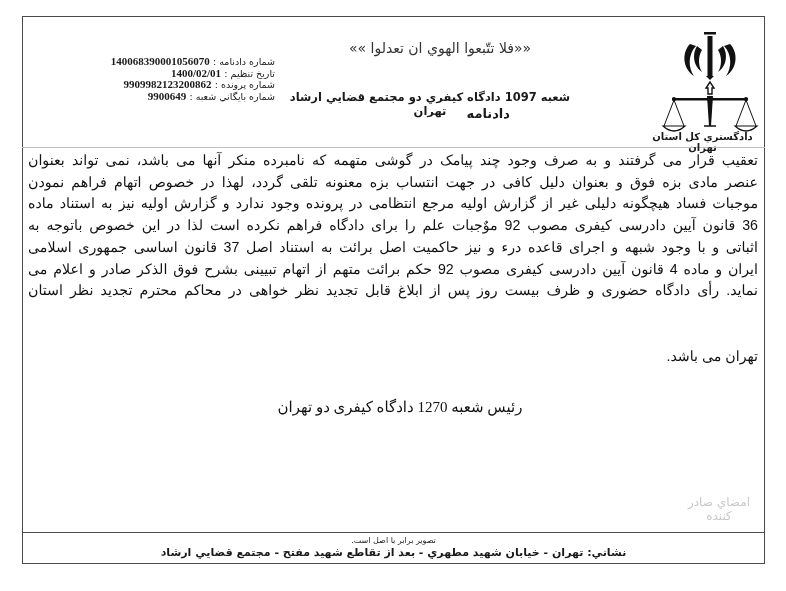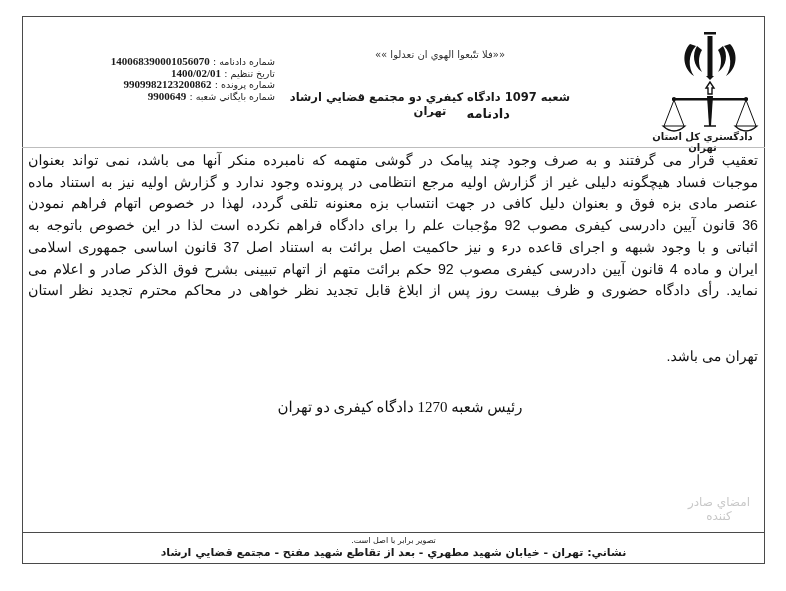--- a/index.html
+++ b/index.html
@@ -26,21 +26,21 @@
 
   .emblem {
     position: absolute; left: 660px; top: 22px; width: 100px; height: 110px;
   }
   .emblem-caption {
     position: absolute; left: 640px; top: 131px; width: 125px; text-align: center;
     direction: rtl; font-size: 10px; font-weight: bold;
   }
   .motto {
     position: absolute; left: 340px; top: 40px; width: 200px; text-align: center;
-    direction: rtl; font-size: 10px; color: #333; margin-top: 9px;
+    direction: rtl; font-size: 14px; color: #333;
   }
   .court-name {
     position: absolute; left: 280px; top: 90px; width: 300px; text-align: center;
     direction: rtl; font-size: 11.5px; font-weight: bold;
   }
   .doc-title {
     position: absolute; left: 350px; top: 106px; width: 160px; text-align: right;
     direction: rtl; font-size: 13px; font-weight: bold;
   }
   .meta-block {
@@ -123,22 +123,22 @@
     <span class="val">9909982123200862</span>
   </div>
   <div class="meta-row">
     <span class="lbl">شماره بايگاني شعبه :</span>
     <span class="val">9900649</span>
   </div>
 </div>
 
 <div class="body-text">
   <span class="body-line">تعقیب قرار می گرفتند و به صرف وجود چند پیامک در گوشی متهمه که نامبرده منکر آنها می باشد، نمی تواند بعنوان</span>
+  <span class="body-line">عنصر مادی بزه فوق و بعنوان دلیل کافی در جهت انتساب بزه معنونه تلقی گردد، لهذا در خصوص اتهام فراهم نمودن</span>
   <span class="body-line">موجبات فساد هیچگونه دلیلی غیر از گزارش اولیه مرجع انتظامی در پرونده وجود ندارد و گزارش اولیه نیز به استناد ماده</span>
-  <span class="body-line">عنصر مادی بزه فوق و بعنوان دلیل کافی در جهت انتساب بزه معنونه تلقی گردد، لهذا در خصوص اتهام فراهم نمودن</span>
   <span class="body-line">36 قانون آیین دادرسی کیفری مصوب 92 موٌجبات علم را برای دادگاه فراهم نکرده است لذا در این خصوص باتوجه به</span>
   <span class="body-line">اثباتی و با وجود شبهه و اجرای قاعده درء و نیز حاکمیت اصل برائت به استناد اصل 37 قانون اساسی جمهوری اسلامی</span>
   <span class="body-line">ایران و ماده 4 قانون آیین دادرسی کیفری مصوب 92 حکم برائت متهم از اتهام تبیینی بشرح فوق الذکر صادر و اعلام می</span>
   <span class="body-line">نماید. رأی دادگاه حضوری و ظرف بیست روز پس از ابلاغ قابل تجدید نظر خواهی در محاکم محترم تجدید نظر استان</span>
   <span class="body-line last">تهران می باشد.</span>
 </div>
 
 <div class="signature">رئیس شعبه 1270 دادگاه کیفری دو تهران</div>
 <div class="faint-stamp">امضاي صادر كننده</div>
 

